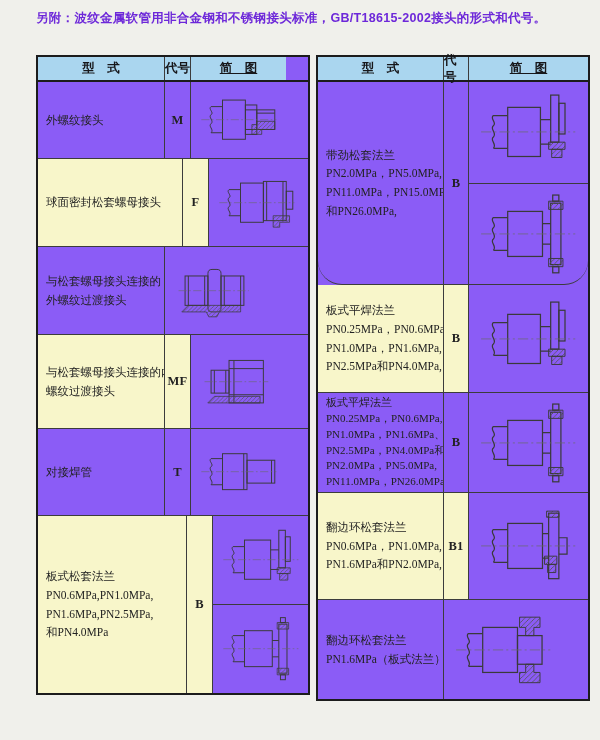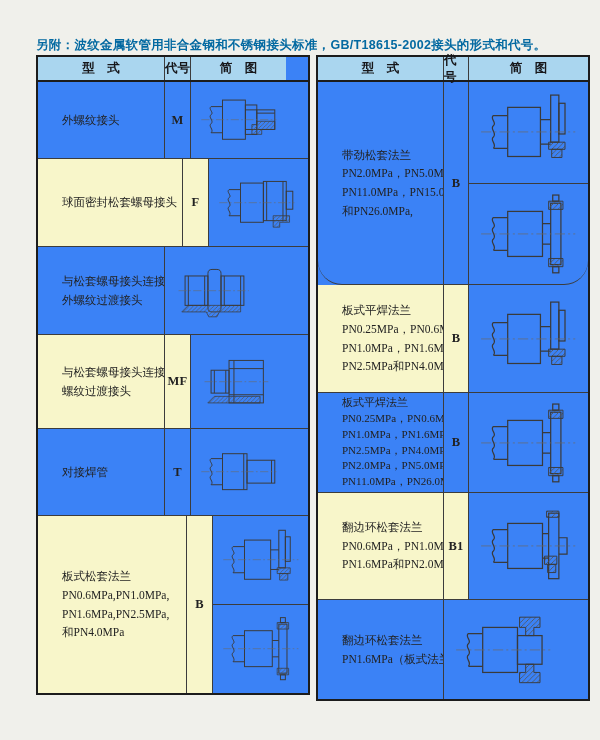--- a/index.html
+++ b/index.html
@@ -7,45 +7,44 @@
   body {
     background:var(--page-bg,#f0f0eb);
     font-family:"Liberation Serif","DejaVu Serif",serif;
     color:#1f1f1f;
     position:relative;
     overflow:hidden;
   }
   .title {
     position:absolute; left:36px; top:10px;
     font-family:"Liberation Sans","DejaVu Sans",sans-serif;
-    font-weight:700; font-size:12.5px; letter-spacing:.3px; color:#0369a1;
+    font-weight:700; font-size:12.5px; letter-spacing:.3px; color:#6d28d9;
     white-space:nowrap;
-    margin-top:27px;
   }
   .tables {
     position:absolute; left:36px; top:55px;
     display:flex; gap:6px; align-items:flex-start;
   }
   .tbl {
     border:2px solid #1c1c1c;
-    background:#3b82f6;
+    background:#8b5cf6;
   }
   .row { display:flex; border-bottom:1px solid #3c3c3c; }
   .row:last-child { border-bottom:none; }
   .header-row { border-bottom:2px solid #1c1c1c; }
   .cell { border-right:1px solid #3c3c3c; height:100%; }
-  .cell:last-child { border-right:none; }
+  .cell:last-child { border-right:none;text-decoration:underline; }
   .hcell {
     background:var(--header-bg,#aad6ef);
     display:flex; align-items:center; justify-content:center;
     font-weight:700; font-size:12.5px; color:#17171a;
   }
   .type-cell { display:flex; align-items:center; padding-left:8px; overflow:hidden; }
   .type-text {
-    white-space:pre; font-size:11.5px; line-height:1.62; color:#222;margin-left:16px;
+    white-space:pre; font-size:11.5px; line-height:1.62; color:#222;
   }
   .type-text.compact { font-size:11px; line-height:1.45; }
   .code-cell {
     display:flex; align-items:center; justify-content:center;
     font-size:12.5px; font-weight:600; color:#222; letter-spacing:.3px;
   }
   .hl .type-cell, .hl .code-cell { background:var(--hl-bg,#f8f6ca); }
   .sketch-cell { display:flex; flex-direction:column; }
   .sketch-sub {
     flex:1; display:flex; align-items:center; justify-content:center; overflow:hidden;

